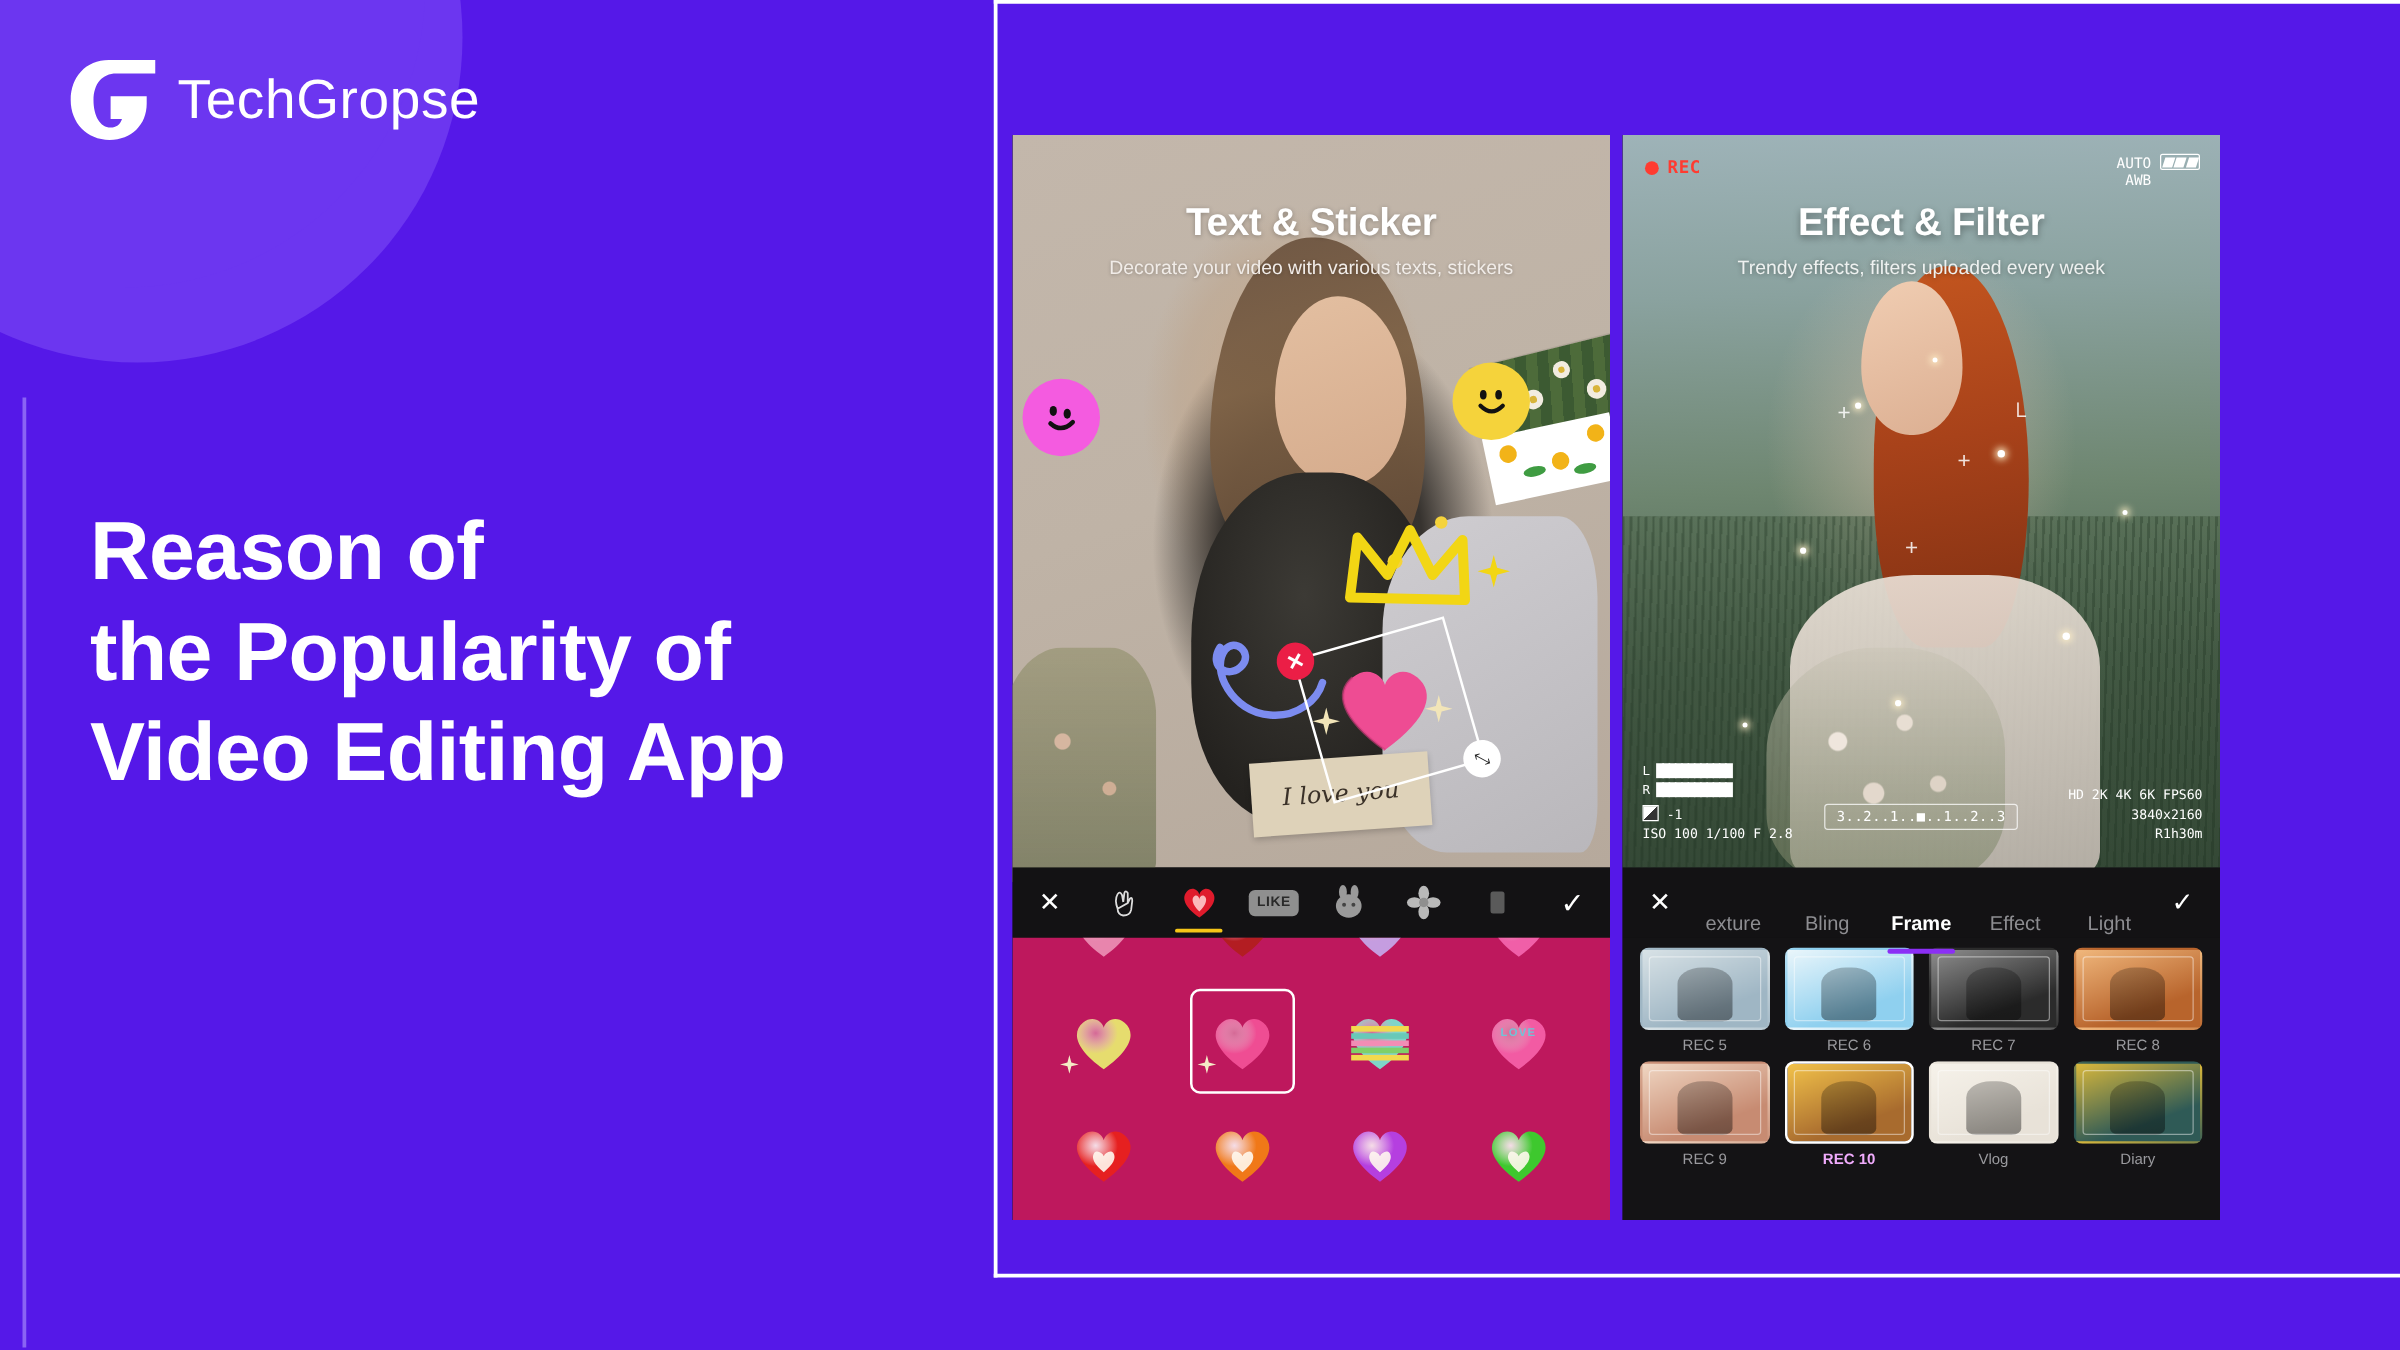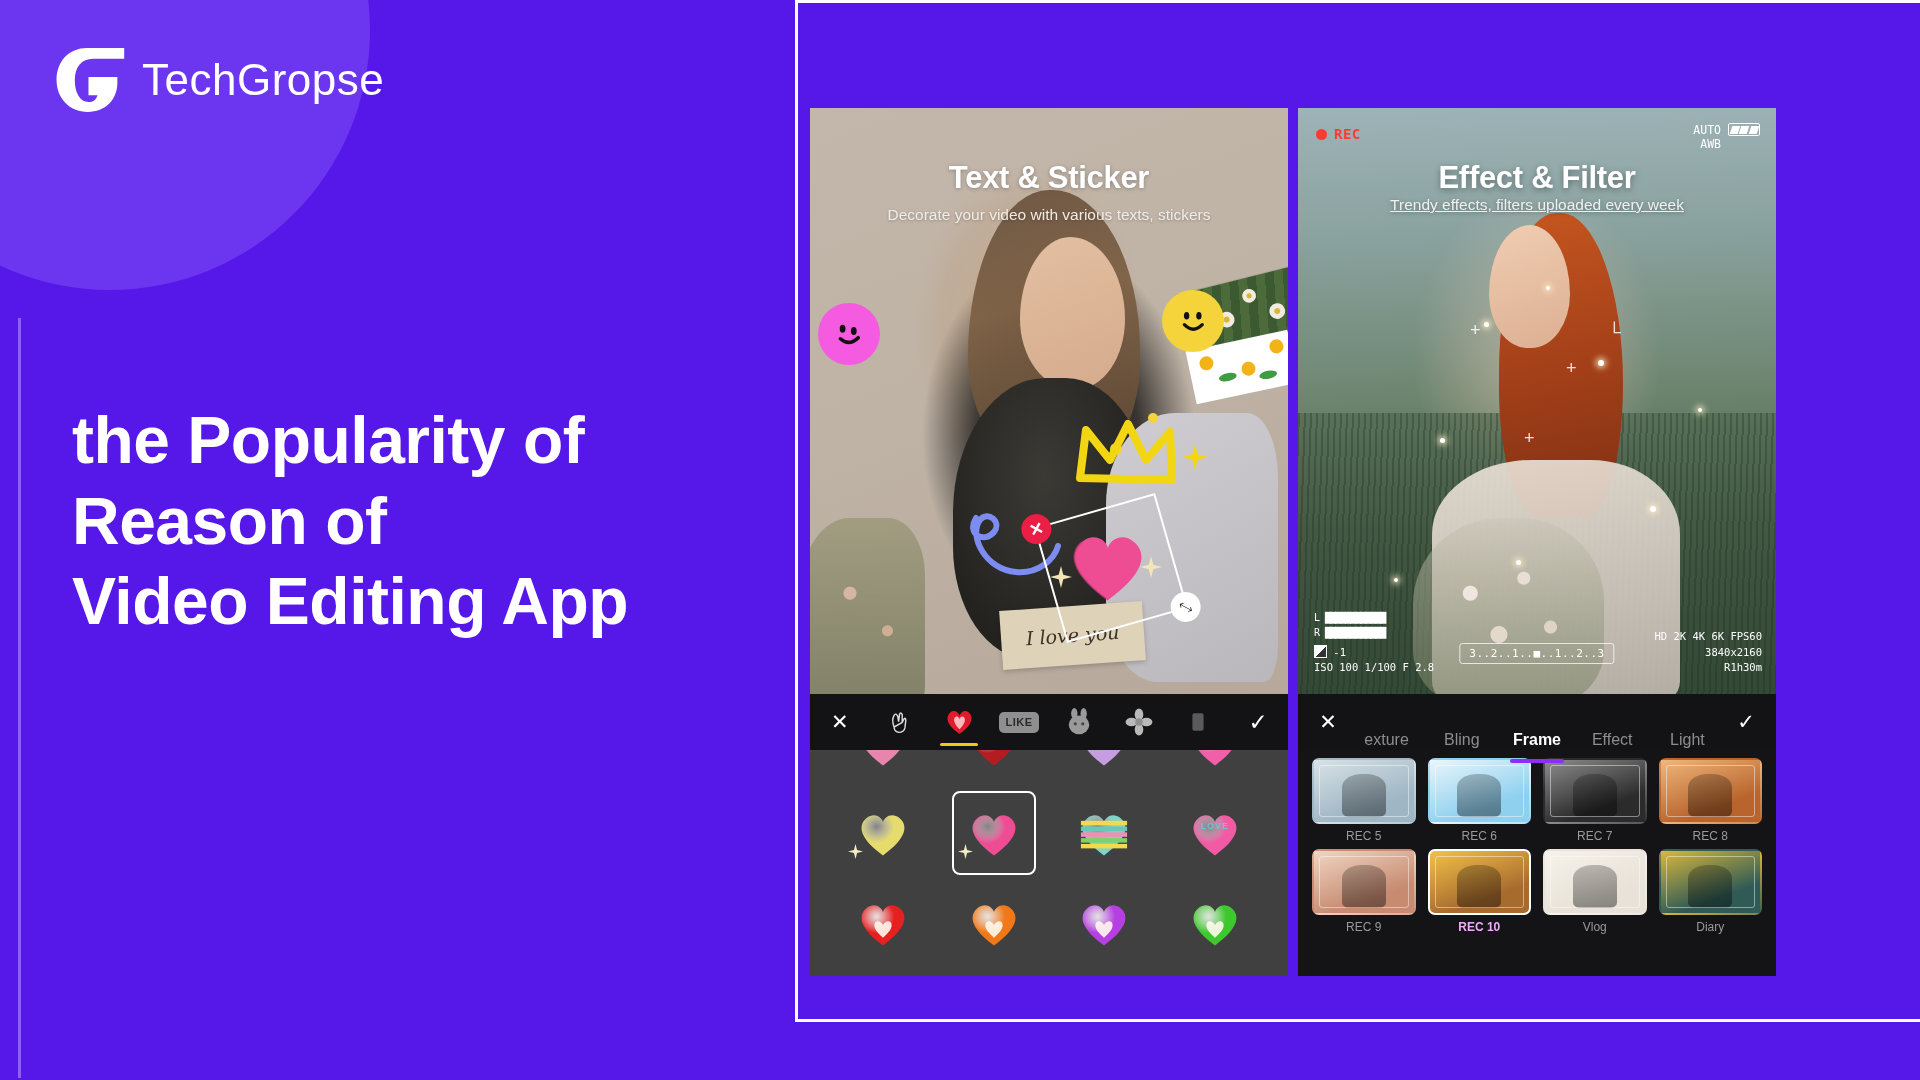--- a/index.html
+++ b/index.html
@@ -138,21 +138,21 @@
   }
   .tb-ico { width:34px; height:34px; display:flex; align-items:center; justify-content:center; }
   .ico-like {
     background:#8f8f8f; color:#2a2a2a; font-size:11px; font-weight:700;
     border-radius:5px; width:40px; height:21px; letter-spacing:.5px;
   }
 
   
   .lp-grid {
     position:absolute; left:0; top:642px; width:100%; height:226px;
-    background:#404040; overflow:hidden; z-index:8;
+    background:#be185d; overflow:hidden; z-index:8;
   }
   .grid-inner {
     display:grid; grid-template-columns:repeat(4,1fr);
     row-gap:0px; padding:0 18px; margin-top:-52px;
   }
   .g-cell { height:90px; display:flex; align-items:center; justify-content:center; position:relative; }
   .g-cell.selected::before {
     content:""; position:absolute; width:80px; height:80px;
     border:2.5px solid #fff; border-radius:8px;
   }
@@ -207,22 +207,22 @@
                color:#ff3b30; font-size:14px; font-weight:700; letter-spacing:.5px; }
   .rec-dot { width:11px; height:11px; border-radius:50%; background:#ff3b30; }
   .awb { right:16px; top:15px; text-align:right; font-size:11.5px; line-height:1.25;
          display:flex; align-items:flex-start; gap:7px; }
   .batt { width:32px; height:13px; border:1.6px solid #fff; border-radius:2px;
           position:relative; display:flex; align-items:center; padding:1.5px; gap:1.5px; }
   .batt i { flex:1; height:100%; background:#fff; transform:skewX(-18deg); display:block; }
   .rp-head-text { position:absolute; left:0; top:52px; width:100%; text-align:center; z-index:7; }
   .rp-title { color:#fff; font-size:31px; font-weight:700; letter-spacing:-0.3px;
               text-shadow:0 2px 6px rgba(0,0,0,.35); }
-  .rp-sub   { color:#eef1f0; font-size:15.5px; margin-top:0;
-              text-shadow:0 1px 4px rgba(0,0,0,.35);text-decoration:underline; }
+  .rp-sub   { color:#eef1f0; font-size:15.5px; margin-top:10px;
+              text-shadow:0 1px 4px rgba(0,0,0,.35); }
   .meters { left:16px; bottom:54px; font-size:10px; line-height:1.45; }
   .meter-row { display:flex; align-items:center; gap:5px; }
   .bars { letter-spacing:-1px; }
   .expo { left:16px; bottom:18px; font-size:10.5px; line-height:1.5; }
   .expo-ico { width:13px; height:13px; background:linear-gradient(135deg,#fff 50%,#333 50%);
               border:1px solid #fff; display:inline-block; vertical-align:-2px; }
   .res-info { right:14px; bottom:18px; text-align:right; font-size:10.5px; line-height:1.5; }
   .expo-scale { left:50%; transform:translateX(-50%); bottom:30px;
                 border:1.4px solid rgba(255,255,255,.75); border-radius:3px;
                 padding:3px 9px; font-size:11px; letter-spacing:.5px; }
@@ -268,22 +268,22 @@
 <div class="logo">
   <div class="logo-mark">
     <svg viewBox="0 0 100 100" width="76" height="76">
       <path d="M95 8 L46 8 C22 8 6 26 6 50 C6 74 23 92 47 92 C70 92 86 76 86 54 L86 46 L48 46 L48 70 L60 70 C58 76 54 79 48 79 C37 79 30 67 30 50 C30 33 39 22 54 22 L95 22 Z" fill="#ffffff"></path>
     </svg>
   </div>
   <div class="logo-text">TechGropse</div>
 </div>
 
 <div class="headline">
+  <div>Reason of</div>
   <div>the Popularity of</div>
-  <div>Reason of</div>
   <div>Video Editing App</div>
 </div>
 
 <div class="mock-wrap">
 
   <div class="phone">
     <div class="lp-photo">
       <div class="lp-hair"></div>
       <div class="lp-face"></div>
       <div class="lp-dog"></div>

